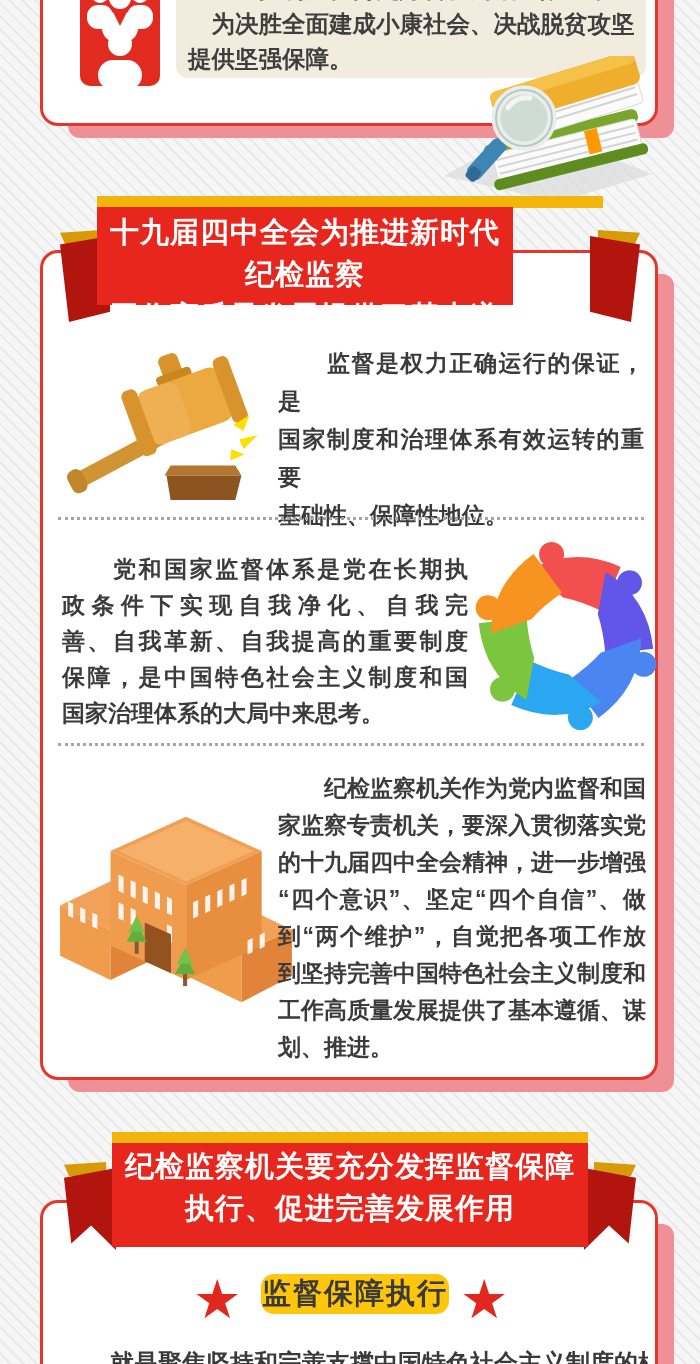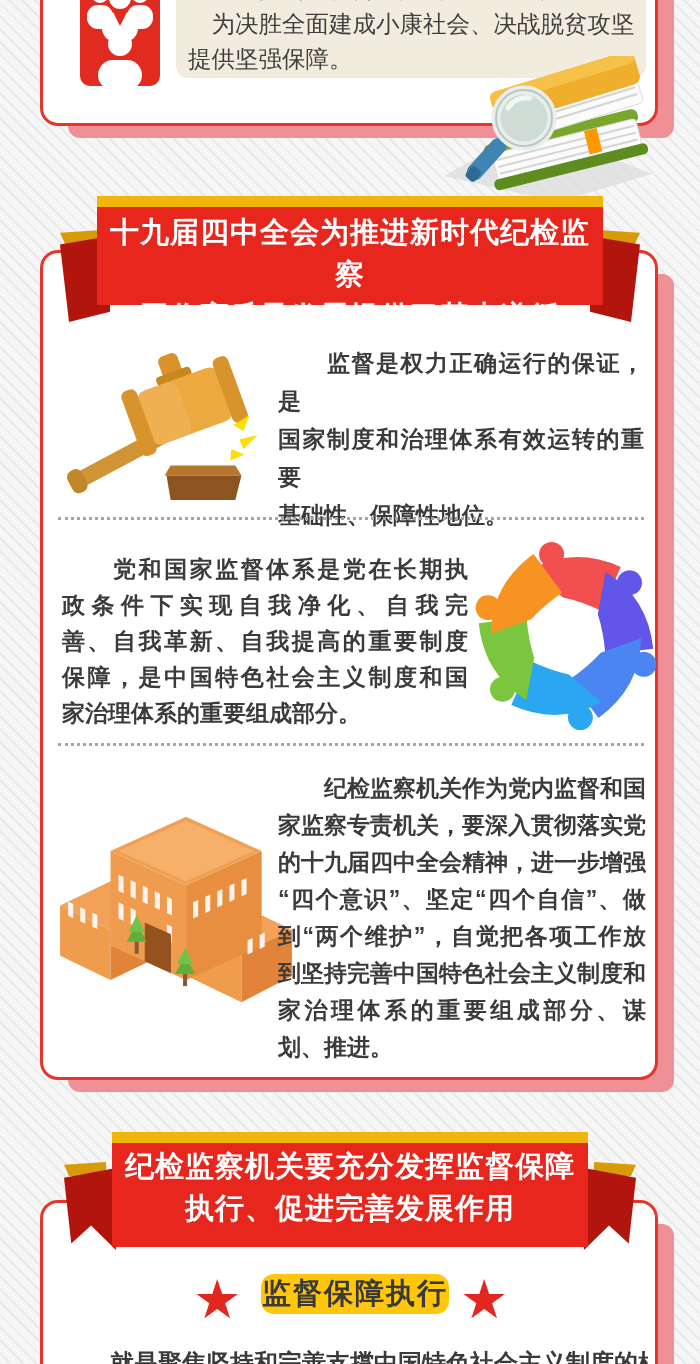--- a/index.html
+++ b/index.html
@@ -12,35 +12,35 @@
         box-shadow:22px 18px 0 -6px #ef9097;}
   .card1{left:40px;top:-80px;width:612px;height:200px;}
   .card2{left:40px;top:250px;width:612px;height:824px;}
   .card3{left:40px;top:1200px;width:612px;height:230px;}
 
   .crowd{position:absolute;left:80px;top:-18px;width:80px;height:104px;background:#e12b21;
          border-radius:10px;overflow:hidden;}
   .beige{position:absolute;left:176px;top:-66px;width:470px;height:144px;background:#f1ecdd;
          border-radius:12px;overflow:hidden;}
   .beige-text{position:absolute;left:12px;right:8px;top:38px;}
-  .bline{font-size:23.5px;line-height:35px;font-weight:400;color:#3e3e3e;white-space:nowrap;}
+  .bline{font-size:23.5px;line-height:35px;font-weight:700;color:#3e3e3e;white-space:nowrap;}
 
   .books{position:absolute;left:438px;top:56px;width:228px;height:148px;}
   .gavel{position:absolute;left:60px;top:336px;width:205px;height:172px;}
   .aperture{position:absolute;left:470px;top:540px;width:192px;height:192px;}
   .building{position:absolute;left:50px;top:808px;width:252px;height:208px;}
 
   .banner{position:absolute;}
   .b1{left:58px;top:192px;width:584px;height:140px;}
   .b2{left:58px;top:1126px;width:584px;height:136px;}
   .bgold{position:absolute;background:#f2b50b;}
   .b1 .bgold{left:39px;top:4px;width:506px;height:12px;}
   .b2 .bgold{left:54px;top:6px;width:476px;height:12px;}
   .band{position:absolute;background:#e7261d;}
-  .b1 .band{left:39px;top:15px;width:506px;height:94px;padding-top:4px;}
+  .b1 .band{left:39px;top:15px;width:416px;height:94px;padding-top:4px;}
   .b2 .band{left:54px;top:17px;width:476px;height:102px;padding-top:2px;}
   .band-line{font-size:29px;font-weight:700;color:#fff;line-height:42px;text-align:center;
              letter-spacing:1px;}
   .tail{position:absolute;background:#b2150e;}
   .b1 .tail-l{left:2px;top:44px;width:50px;height:86px;clip-path:polygon(100% 0,0 10%,18% 100%,100% 88%);}
   .b1 .tail-r{right:2px;top:44px;width:50px;height:86px;clip-path:polygon(0 0,100% 10%,82% 100%,0 88%);}
   .b2 .tail-l{left:6px;top:42px;width:52px;height:82px;clip-path:polygon(100% 0,0 12%,14% 92%,52% 70%,100% 100%);}
   .b2 .tail-r{right:6px;top:42px;width:52px;height:82px;clip-path:polygon(0 0,100% 12%,86% 92%,48% 70%,0 100%);}
   .tgold{position:absolute;background:#d69b06;height:14px;width:42px;}
   .tgold-l{clip-path:polygon(0 20%,100% 0,100% 100%,12% 100%);}
@@ -165,21 +165,21 @@
       <div class="pline">基础性、保障性地位。</div>
     </div>
 
   <div class="divider d1"></div>
 
   <div class="para p2">
       <div class="pline">　　党和国家监督体系是党在长期执</div>
       <div class="pline">政条件下实现自我净化、自我完</div>
       <div class="pline">善、自我革新、自我提高的重要制度</div>
       <div class="pline">保障，是中国特色社会主义制度和国</div>
-      <div class="pline">家治理体系的重要组成部分。</div>
+      <div class="pline">国家治理体系的大局中来思考。</div>
     </div>
   <div class="aperture">
     <svg width="192" height="192" viewBox="0 0 200 200">
       <g fill="#f2504f">
           <path d="M63,31 Q108,6 157,28 L137,74 Q116,64 97,60 Z"></path>
           <circle cx="85" cy="15" r="13"></circle>
         </g>
       <g fill="#6156e8" transform="rotate(60 100 100)">
           <path d="M63,31 Q108,6 157,28 L137,74 Q116,64 97,60 Z"></path>
           <circle cx="85" cy="15" r="13"></circle>
@@ -252,21 +252,21 @@
       </g>
     </svg>
   </div>
   <div class="para p3">
       <div class="pline">　　纪检监察机关作为党内监督和国</div>
       <div class="pline">家监察专责机关，要深入贯彻落实党</div>
       <div class="pline">的十九届四中全会精神，进一步增强</div>
       <div class="pline">“四个意识”、坚定“四个自信”、做</div>
       <div class="pline">到“两个维护”，自觉把各项工作放</div>
       <div class="pline">到坚持完善中国特色社会主义制度和</div>
-      <div class="pline">家治理体系的重要组成部分、谋</div>
+      <div class="pline">工作高质量发展提供了基本遵循、谋</div>
       <div class="pline">划、推进。</div>
     </div>
 
   <div class="banner b2">
     <div class="tgold tgold-l"></div>
     <div class="tgold tgold-r"></div>
     <div class="tail tail-l"></div>
     <div class="tail tail-r"></div>
     <div class="bgold"></div>
     <div class="band">

